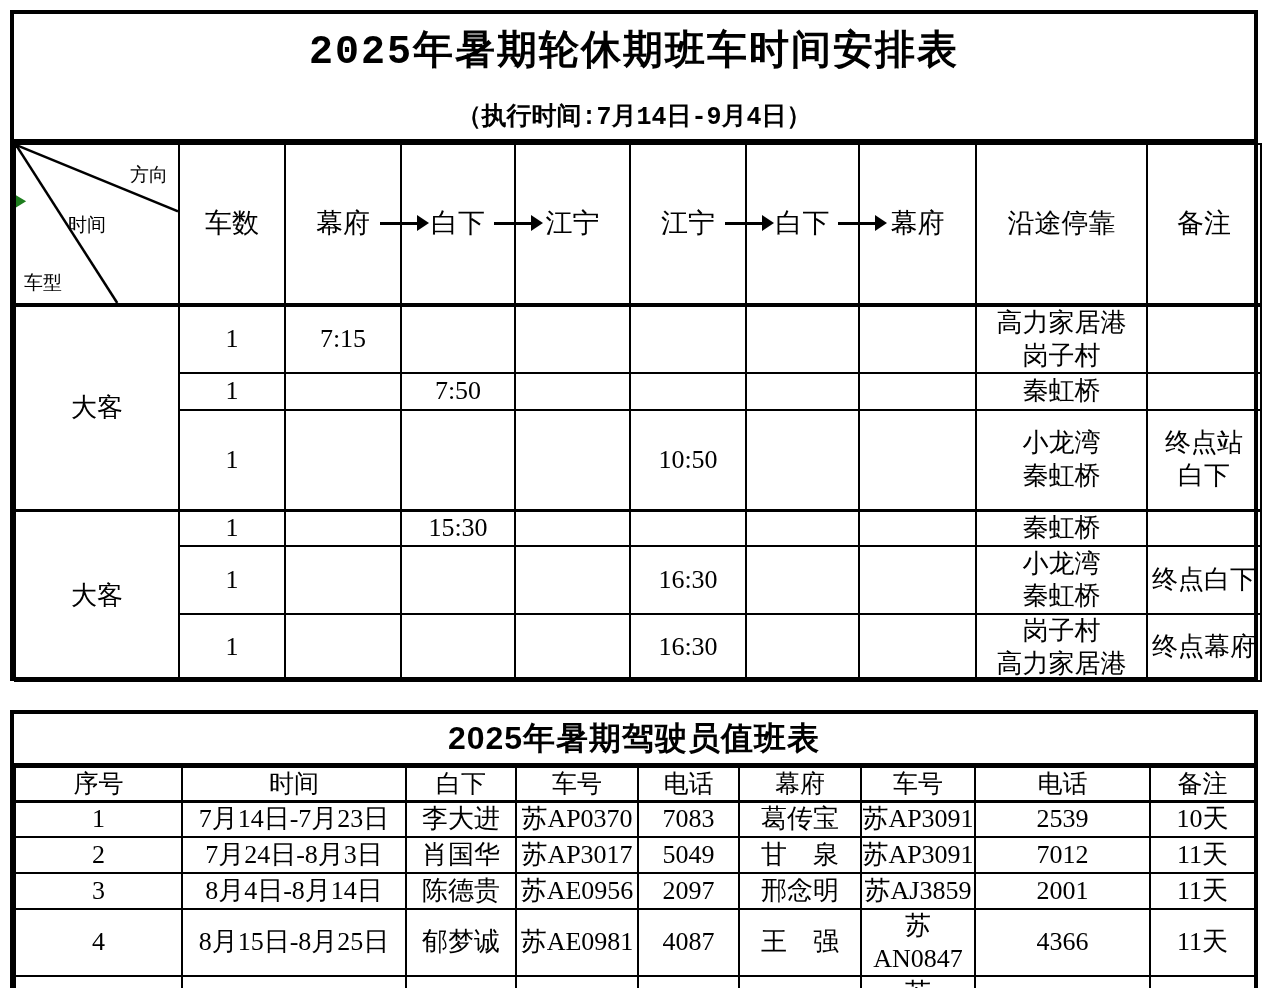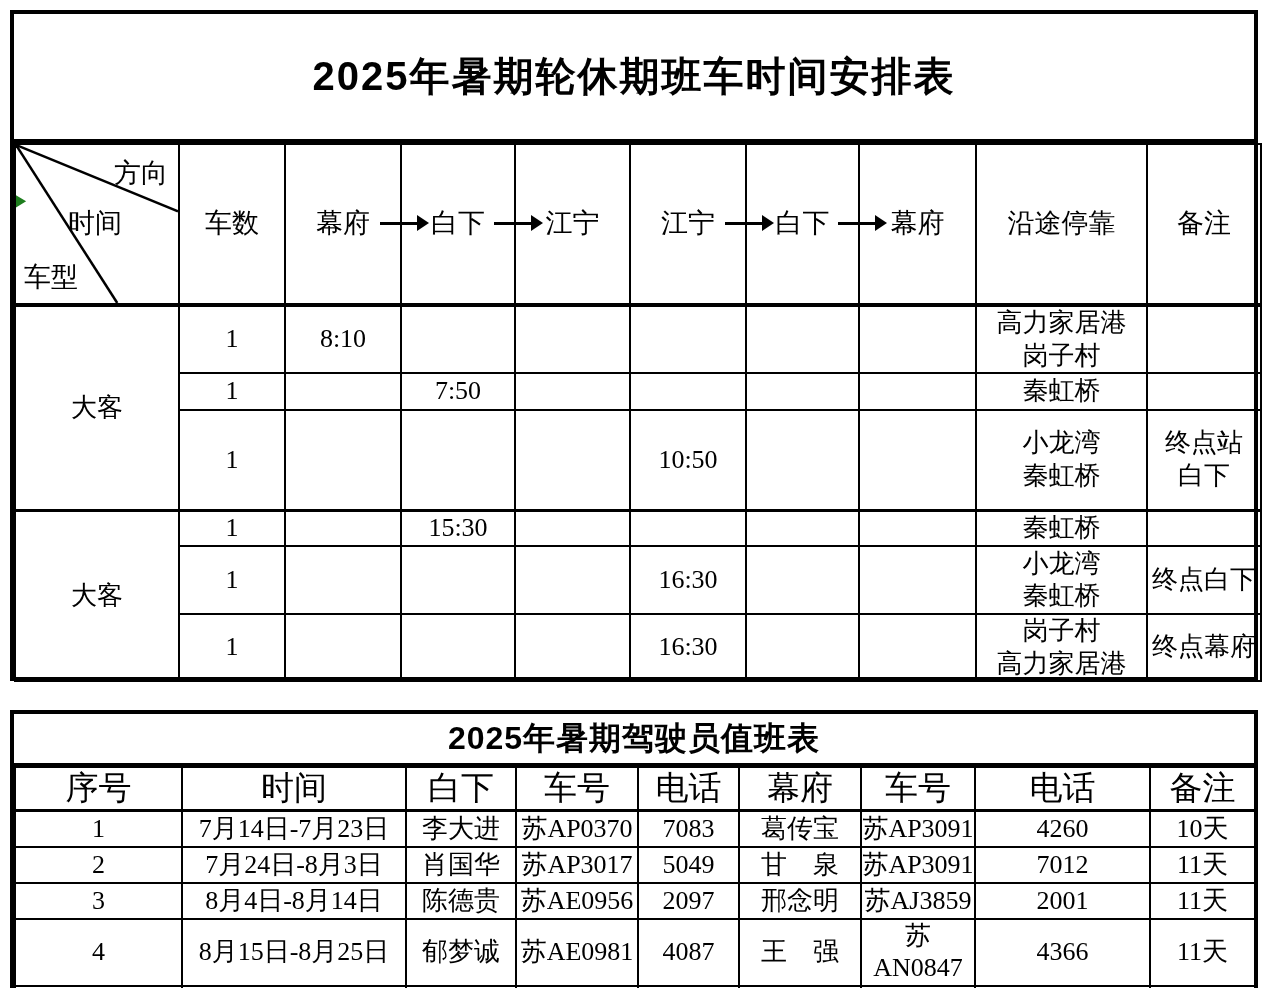--- a/index.html
+++ b/index.html
@@ -9,54 +9,55 @@
   
   .tbl-wrap{position:absolute;left:10px;width:1248px;border:4px solid #000;box-sizing:border-box;background:#fff;}
   table.grid{width:100%;border-collapse:collapse;table-layout:fixed;}
   table.grid td{border:2px solid #000;text-align:center;vertical-align:middle;
                 padding:0;overflow:visible;font-size:26px;line-height:1.25;}
 
   
   .t1{top:10px;height:671px;}
   .t1-titlebox{height:125px;border-bottom:4px solid #000;display:flex;flex-direction:column;
                align-items:center;justify-content:center;gap:22px;
-               font-family:Liberation Sans, sans-serif;}
+               font-family:Liberation Mono, monospace;}
   .t1-title{font-size:40px;font-weight:700;letter-spacing:2px;}
   .t1-subtitle{font-size:25px;font-weight:700;}
   .t1-grid tr.hdr td{border-bottom-width:4px;font-size:27px;}
   .t1-grid tr.gsep td{border-top-width:3px;}
   .cellrel{position:relative;}
   .harrow{position:absolute;right:-18px;top:50%;margin-top:-2px;width:38px;height:3px;background:#000;z-index:5;}
   .harrow::after{content:"";position:absolute;right:-11px;top:-7px;width:0;height:0;
                  border-left:12px solid #000;border-top:8px solid transparent;border-bottom:8px solid transparent;}
   .diag{position:relative;}
   .diag svg{position:absolute;left:0;top:0;width:100%;height:100%;display:block;}
-  .diag .lbl{position:absolute;font-size:27px;}
+  .diag .lbl{position:absolute;font-size:19px;margin-top:6px;}
   .lbl-dir{top:12px;right:10px;}
   .lbl-time{top:62px;left:52px;}
   .lbl-veh{bottom:8px;left:8px;text-align:center;}
   .vtype{font-size:28px;}
   .prewrap{white-space:pre-line;font-size:24px;line-height:1.3;}
 
   
   .t2{top:710px;height:322px;}
   .t2-titlebox{height:49px;border-bottom:3px solid #000;display:flex;align-items:center;justify-content:center;
                font-family:"Liberation Sans","DejaVu Sans",sans-serif;}
   .t2-title{font-size:32px;font-weight:700;letter-spacing:1px;}
   .t2-grid td{font-size:24px;}
-  .t2-grid tr.hdr2 td{border-bottom-width:3px;font-size:33px;}
+  .t2-grid tr.hdr2 td{border-bottom-width:3px;font-size:25px;}
 </style>
 </head>
 <body>
 
 <div class="page">
 
   <div class="tbl-wrap t1">
     <div class="t1-titlebox">
       <div class="t1-title">2025年暑期轮休期班车时间安排表</div>
+      <div class="t1-subtitle">（执行时间:7月14日-9月4日）</div>
     </div>
 
     <table class="grid t1-grid">
       <colgroup>
         <col style="width:164px">
           <col style="width:106px">
           <col style="width:116px">
         <col style="width:114px">
           <col style="width:115px">
           <col style="width:116px">
@@ -97,21 +98,21 @@
           <span class="harrow"></span>
         </td>
         <td>幕府</td>
         <td>沿途停靠</td>
         <td>备注</td>
       </tr>
 
       <tr style="height:63px">
         <td class="vtype" rowspan="3">大客</td>
         <td>1</td>
-        <td>8:10</td>
+        <td>7:15</td>
         <td></td>
         <td></td>
         <td></td>
         <td></td>
         <td></td>
         <td class="prewrap">高力家居港
 岗子村</td>
         <td class="prewrap"></td>
       </tr>
 
@@ -213,21 +214,21 @@
         <td>备注</td>
       </tr>
       <tr style="height:36px">
         <td>1</td>
         <td>7月14日-7月23日</td>
         <td>李大进</td>
         <td>苏AP0370</td>
         <td>7083</td>
         <td>葛传宝</td>
         <td>苏AP3091</td>
-        <td>4260</td>
+        <td>2539</td>
         <td>10天</td>
       </tr>
       <tr style="height:36px">
         <td>2</td>
         <td>7月24日-8月3日</td>
         <td>肖国华</td>
         <td>苏AP3017</td>
         <td>5049</td>
         <td>甘　泉</td>
         <td>苏AP3091</td>

